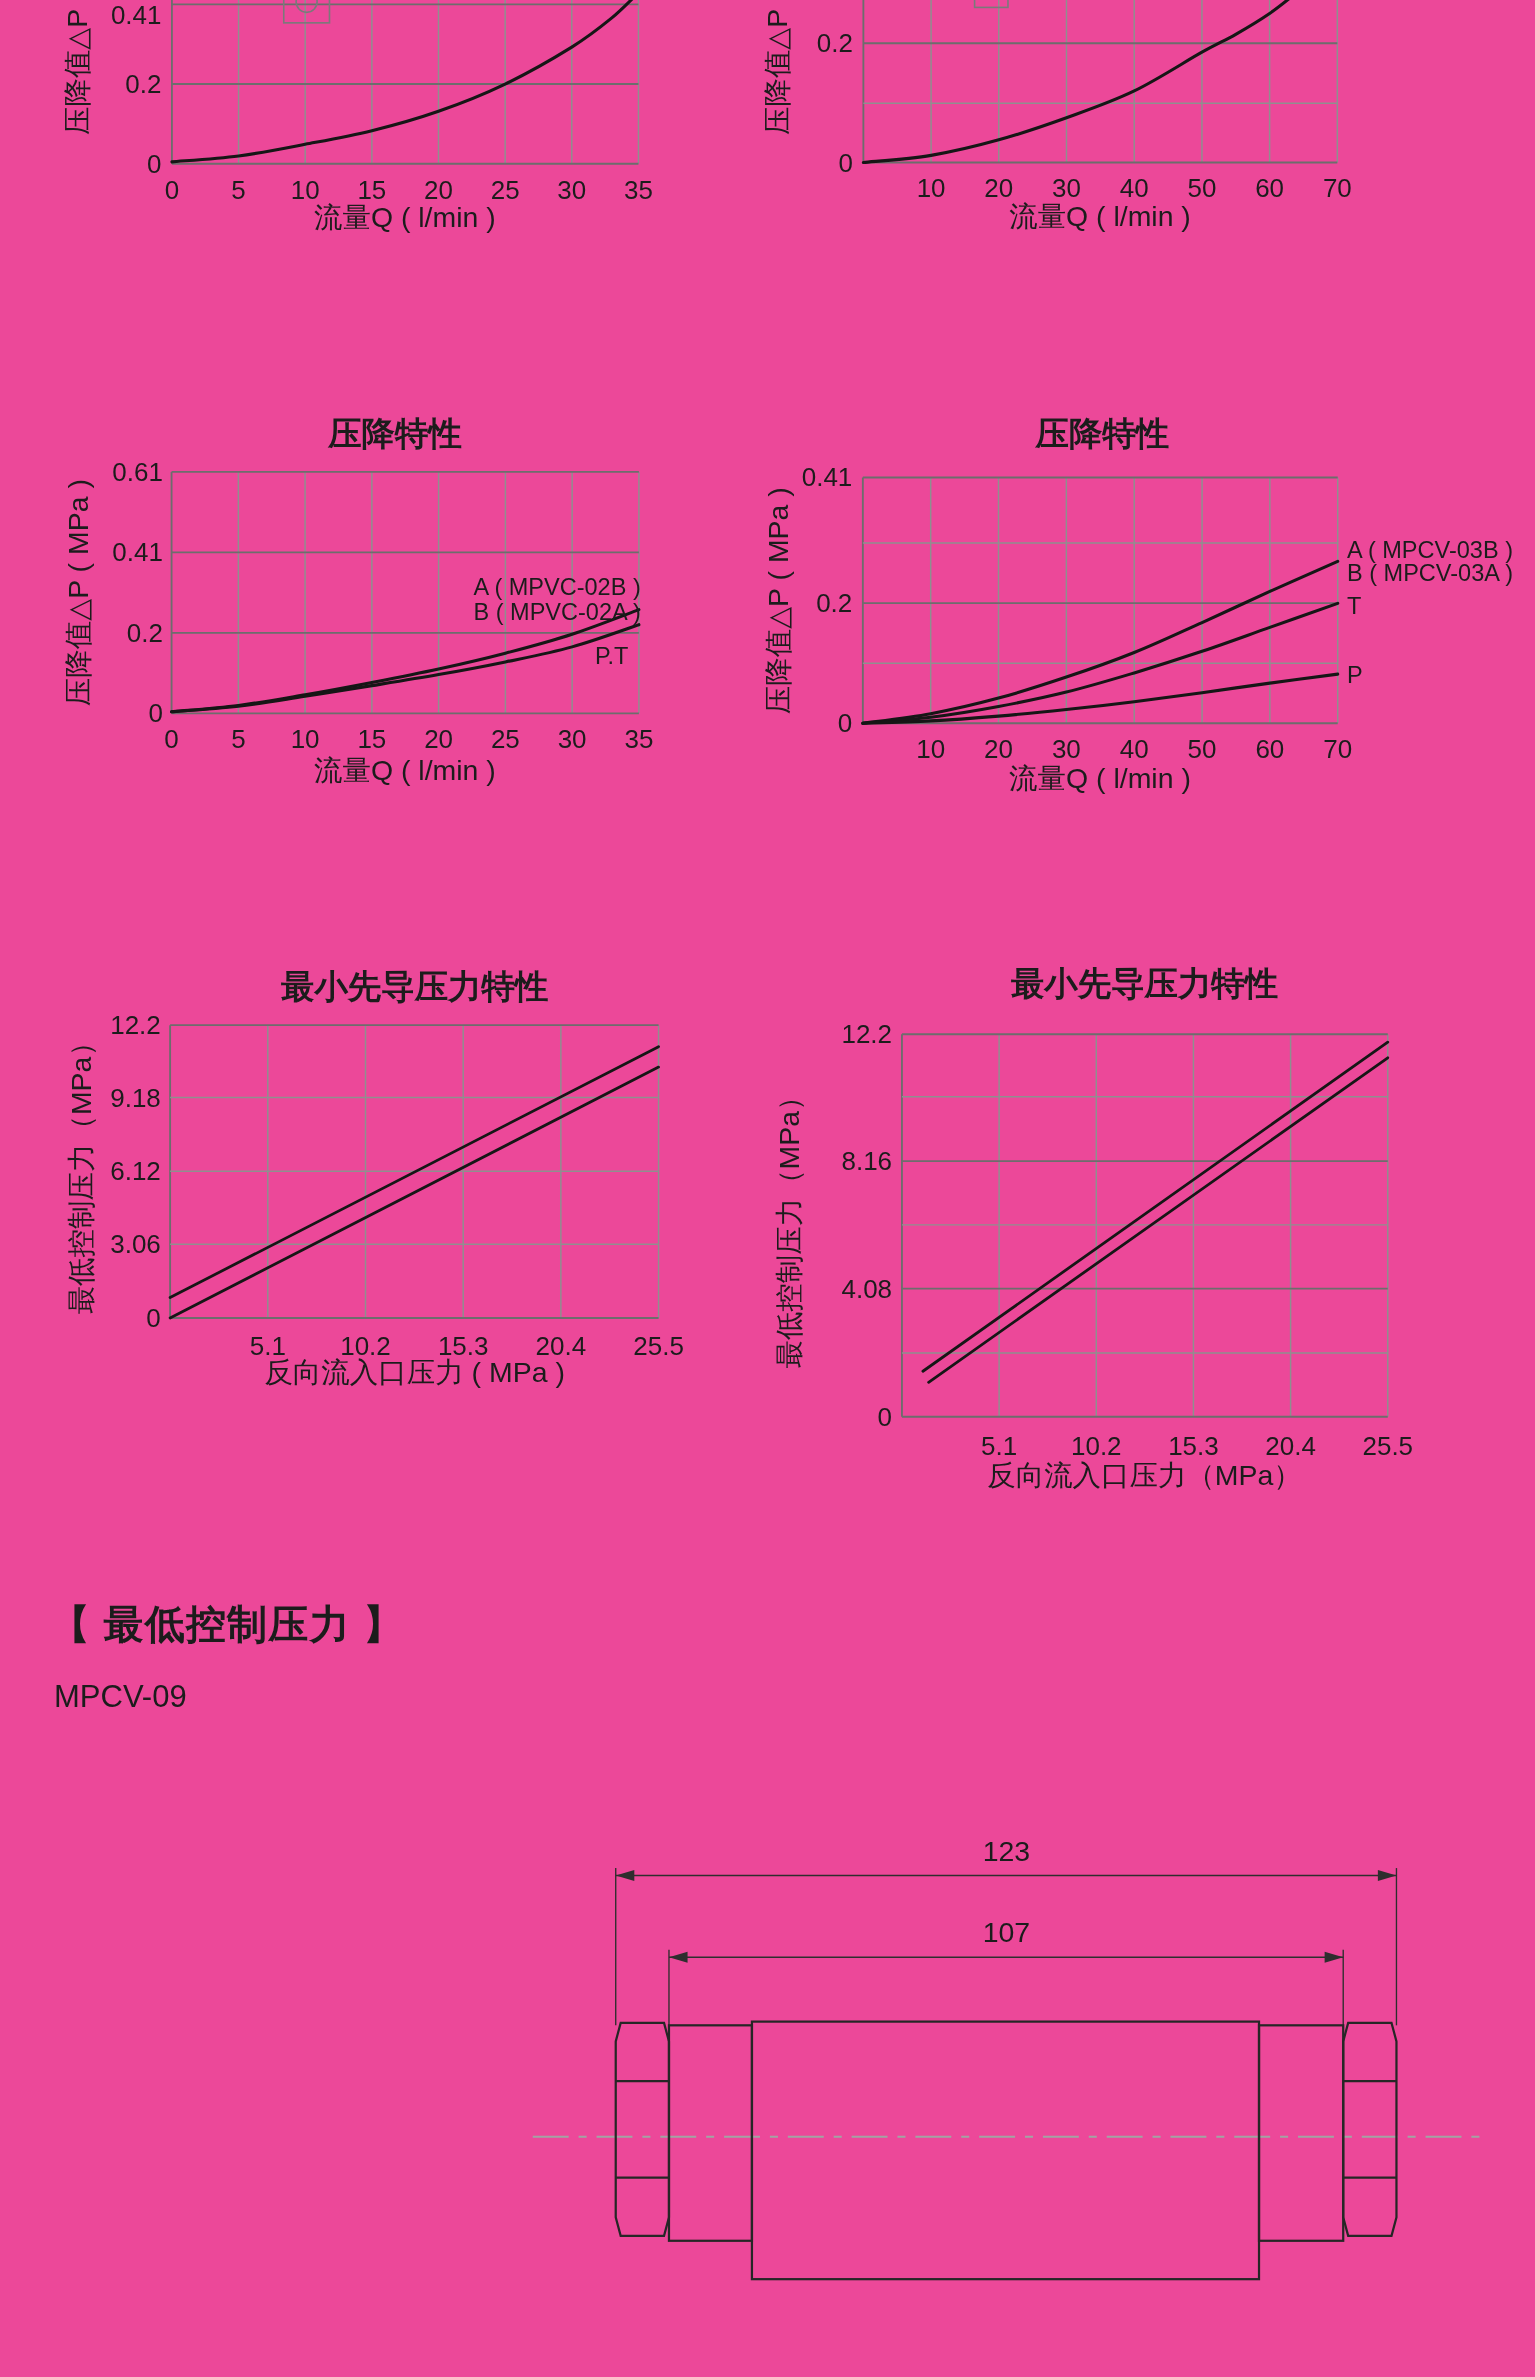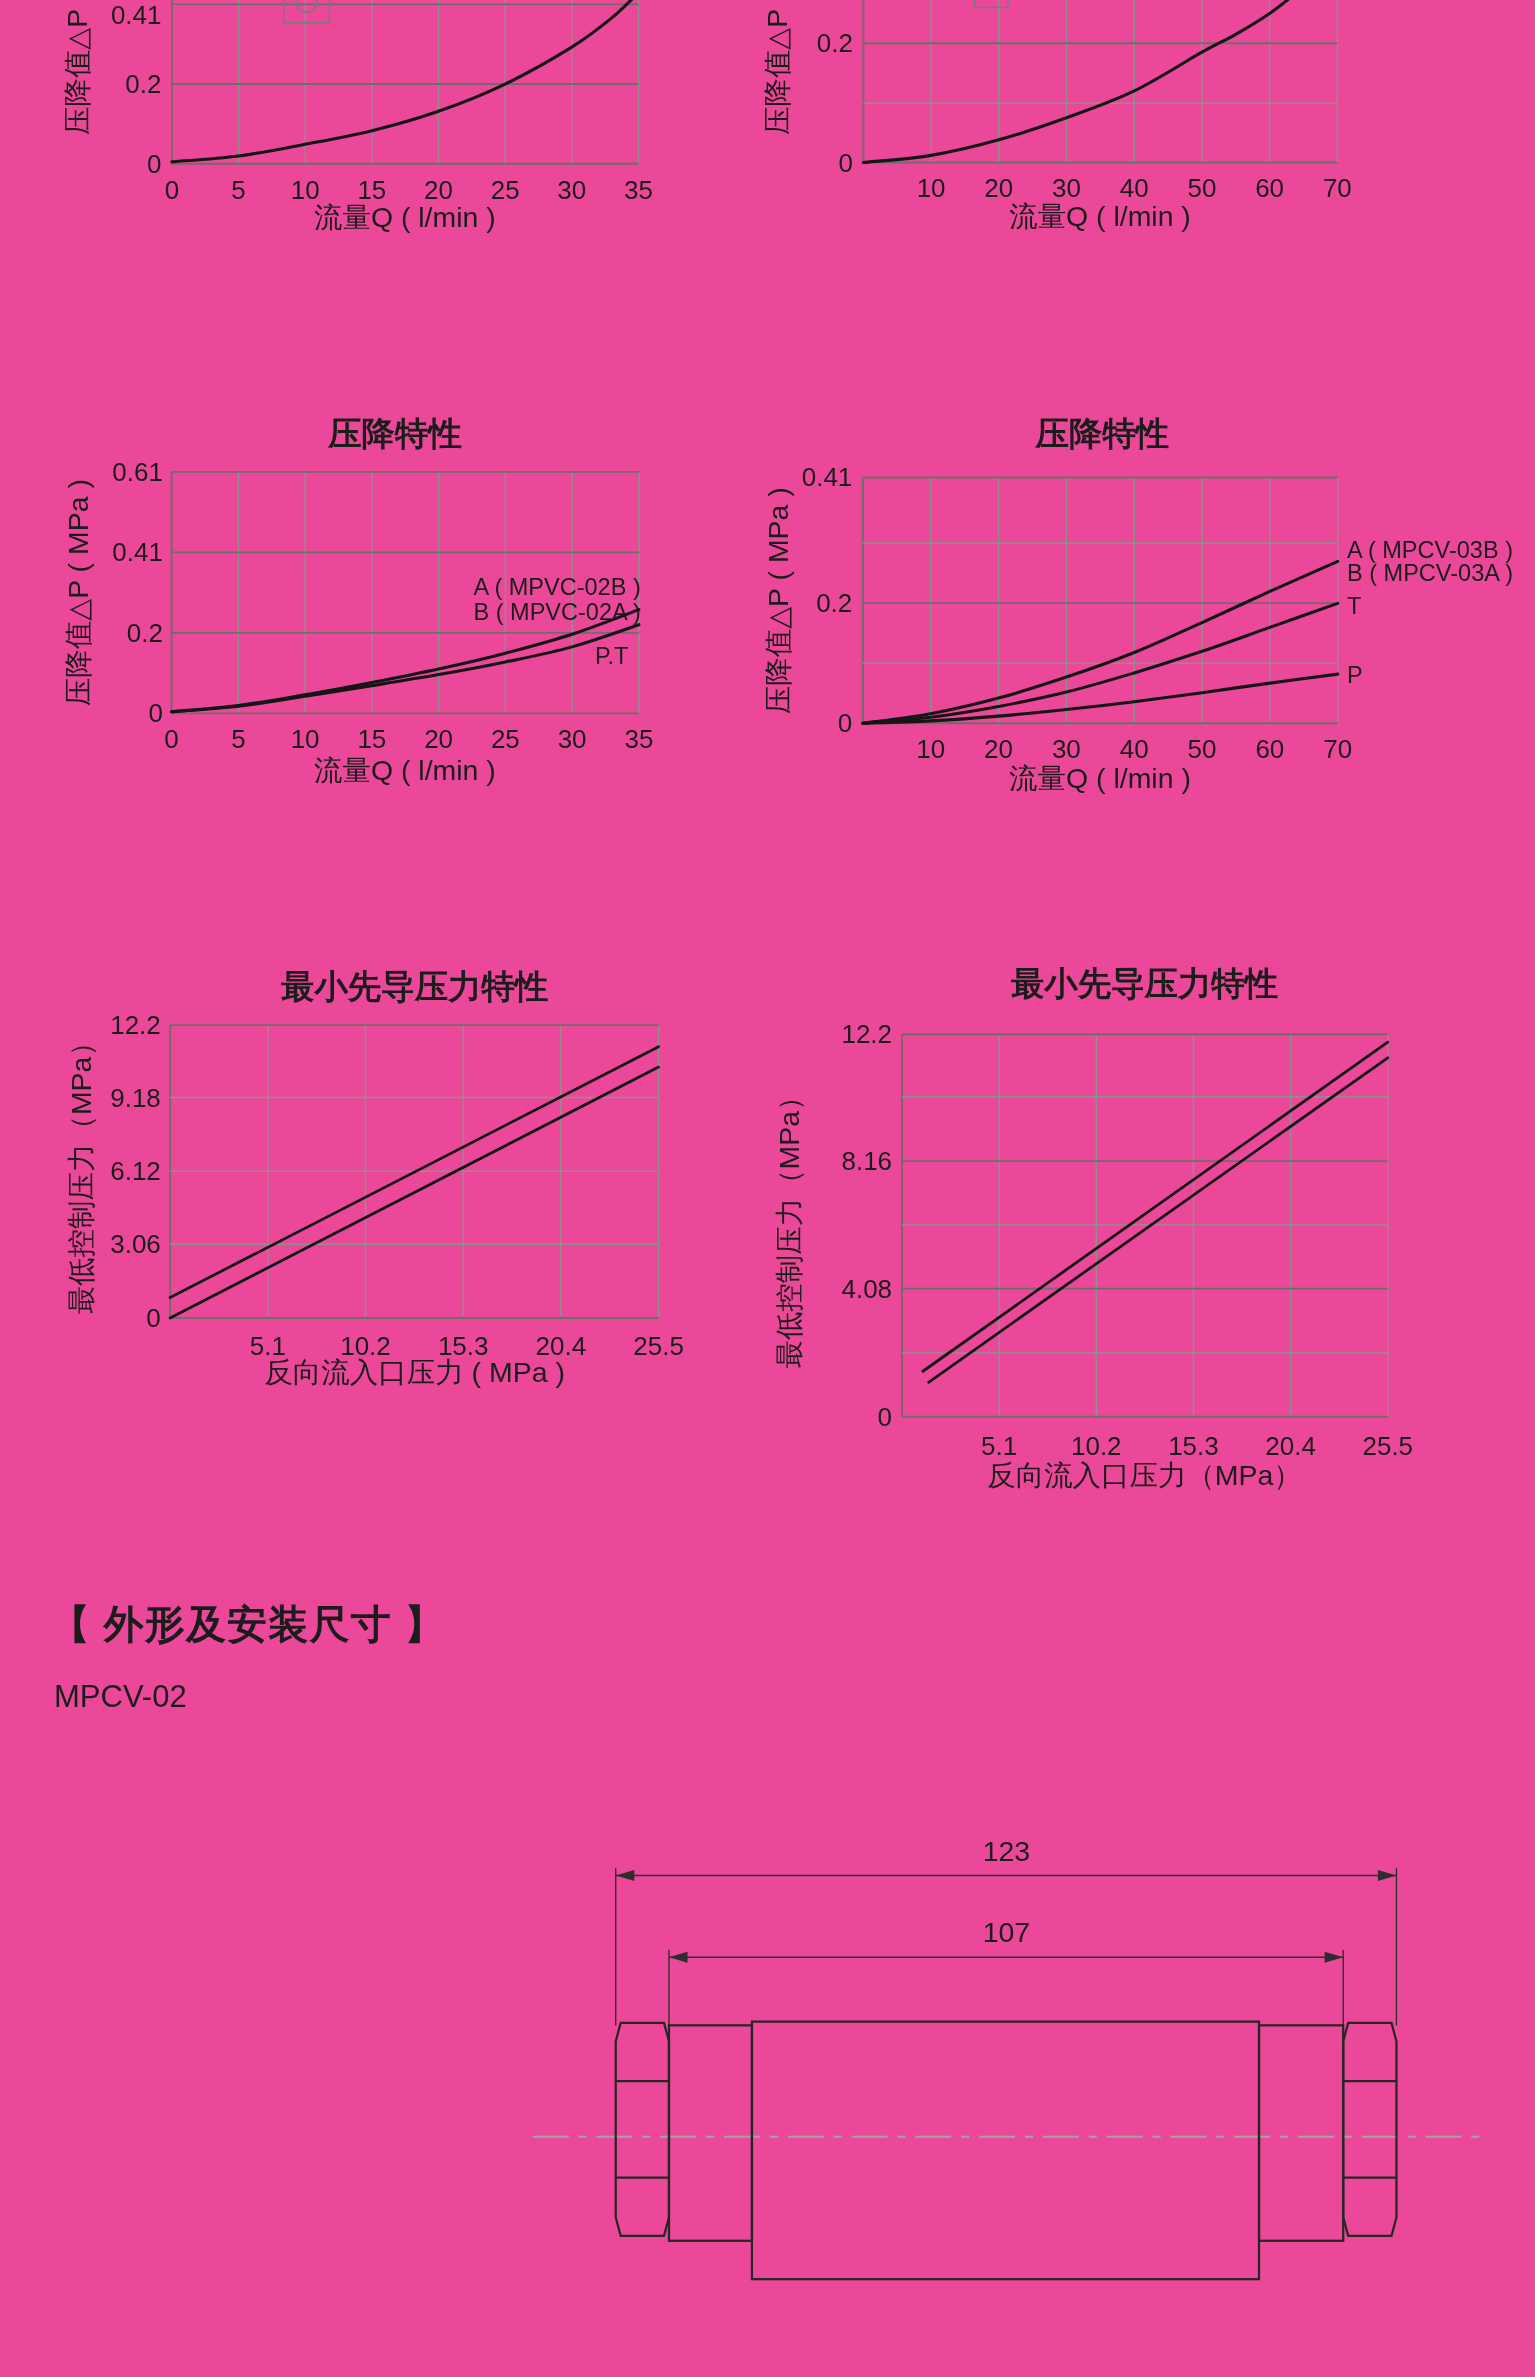--- a/index.html
+++ b/index.html
@@ -226,22 +226,22 @@
     <text class="tick end" x="250" y="759">0</text>
     <text class="tick mid" x="423" y="806">5.1</text>
     <text class="tick mid" x="580" y="806">10.2</text>
     <text class="tick mid" x="737" y="806">15.3</text>
     <text class="tick mid" x="894" y="806">20.4</text>
     <text class="tick mid" x="1051" y="806">25.5</text>
     <text class="axis-label mid" x="658" y="870">反向流入口压力（MPa）</text>
     <text class="axis-label mid" transform="rotate(-90 100 450)" x="100" y="450">最低控制压力（MPa）</text>
   </svg>
 
-  <div class="section-heading">【 外形及安装尺寸 】</div>
-  <div class="model-label">MPCV-02</div>
+  <div class="section-heading">【 最低控制压力 】</div>
+  <div class="model-label">MPCV-09</div>
 
   <svg style="left:508px;top:1795px" width="1003" height="582" viewBox="0 0 1620 940">
 
     <line class="centerline" x1="40" y1="552" x2="1580" y2="552"></line>
 
     <g>
       <line class="ext" x1="174" y1="118" x2="174" y2="372"></line>
       <line class="ext" x1="1435" y1="118" x2="1435" y2="372"></line>
       <line class="dim" x1="174" y1="130" x2="1435" y2="130"></line>
       <polygon class="dim-arrow" points="174,130 204,121 204,139"></polygon>

